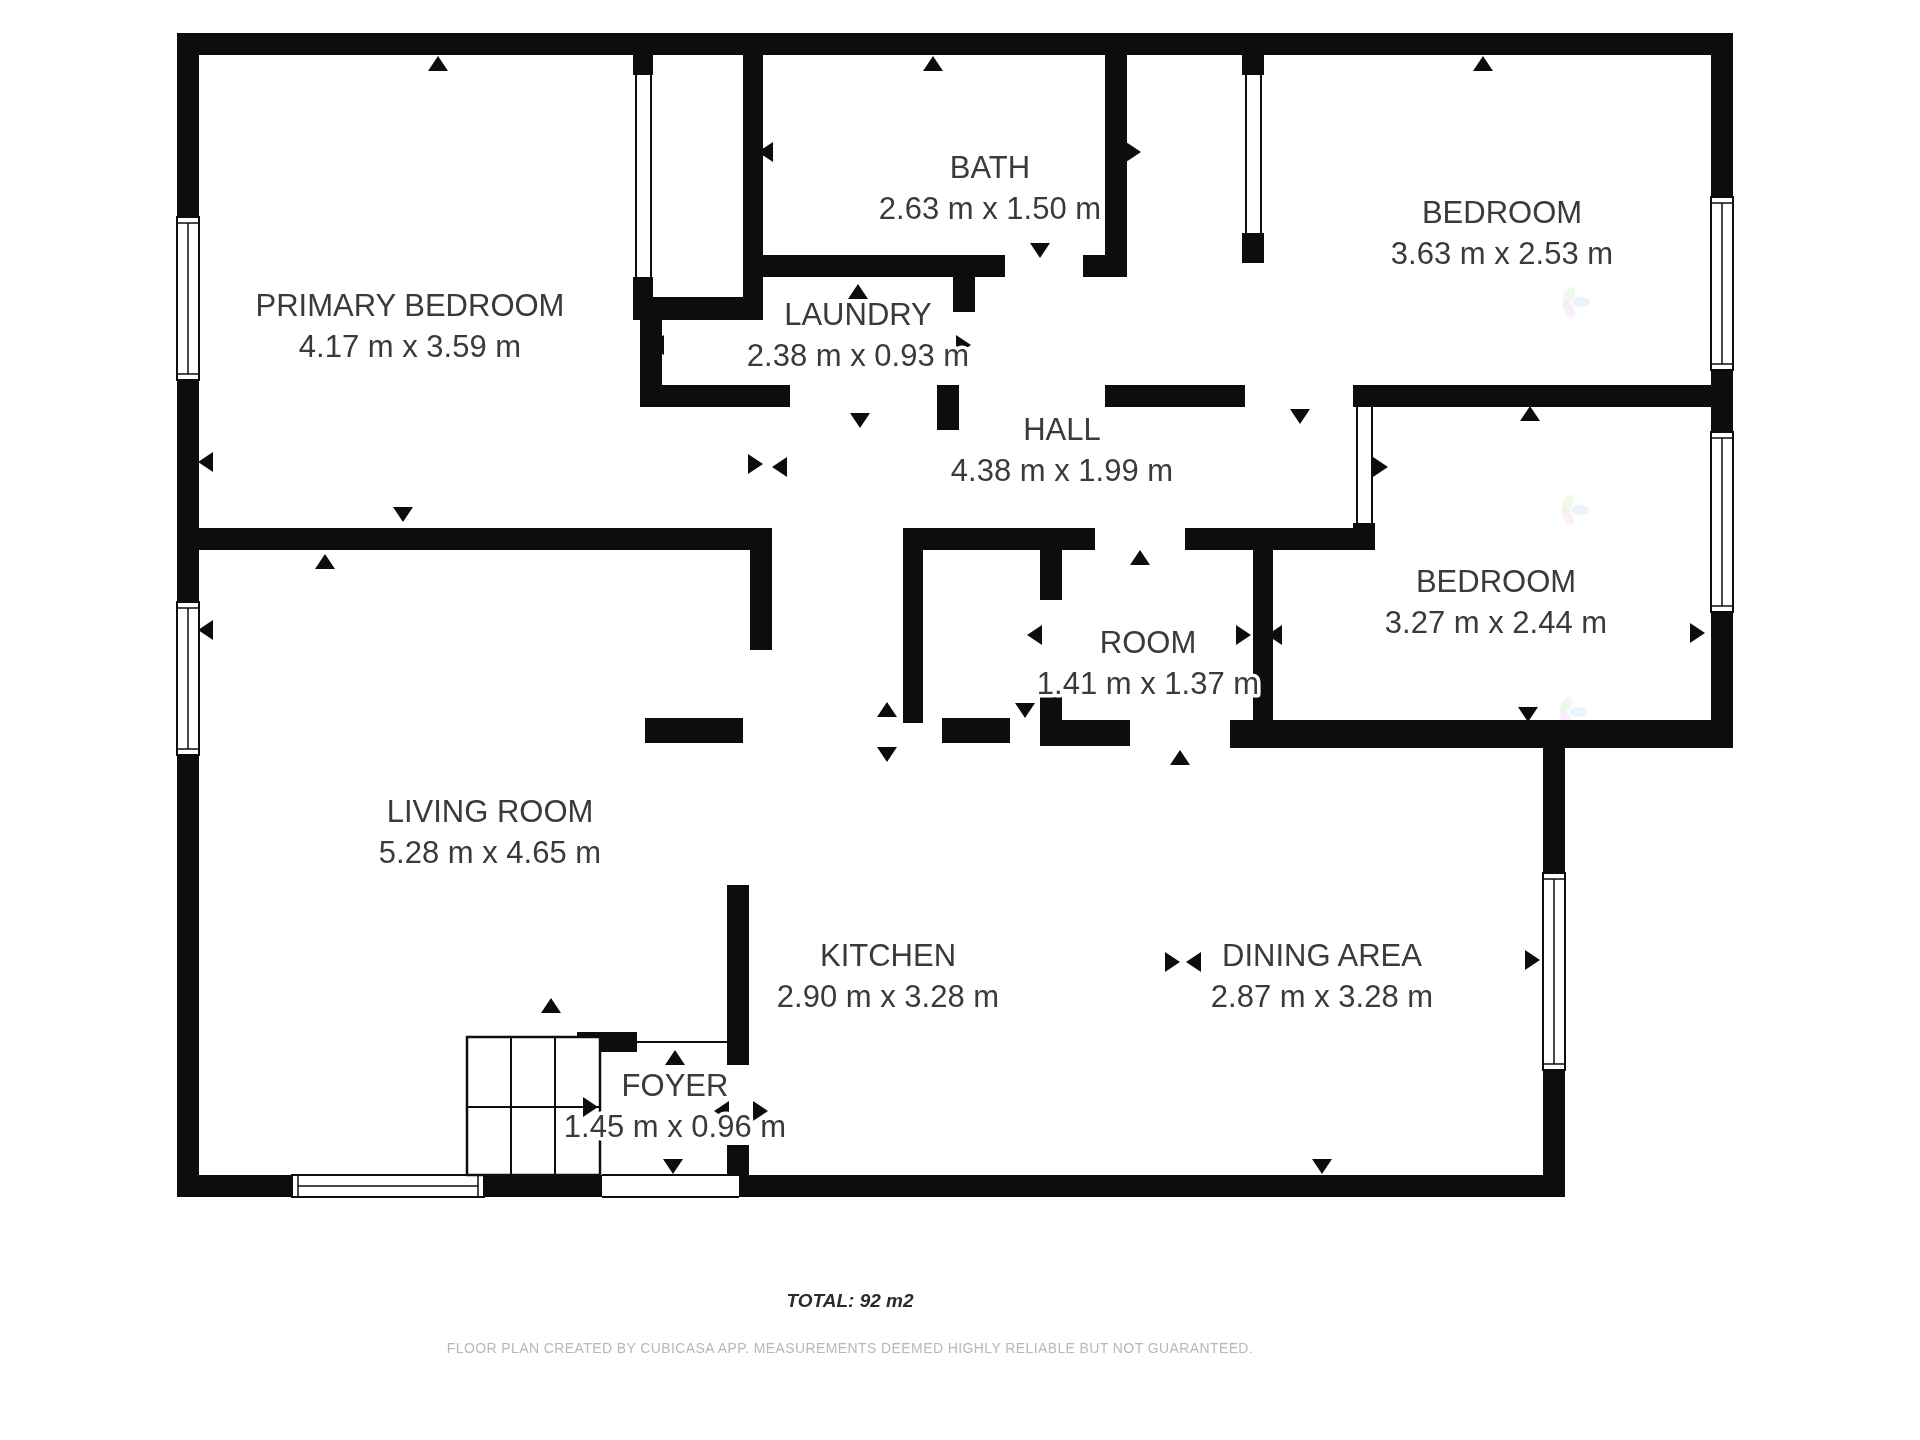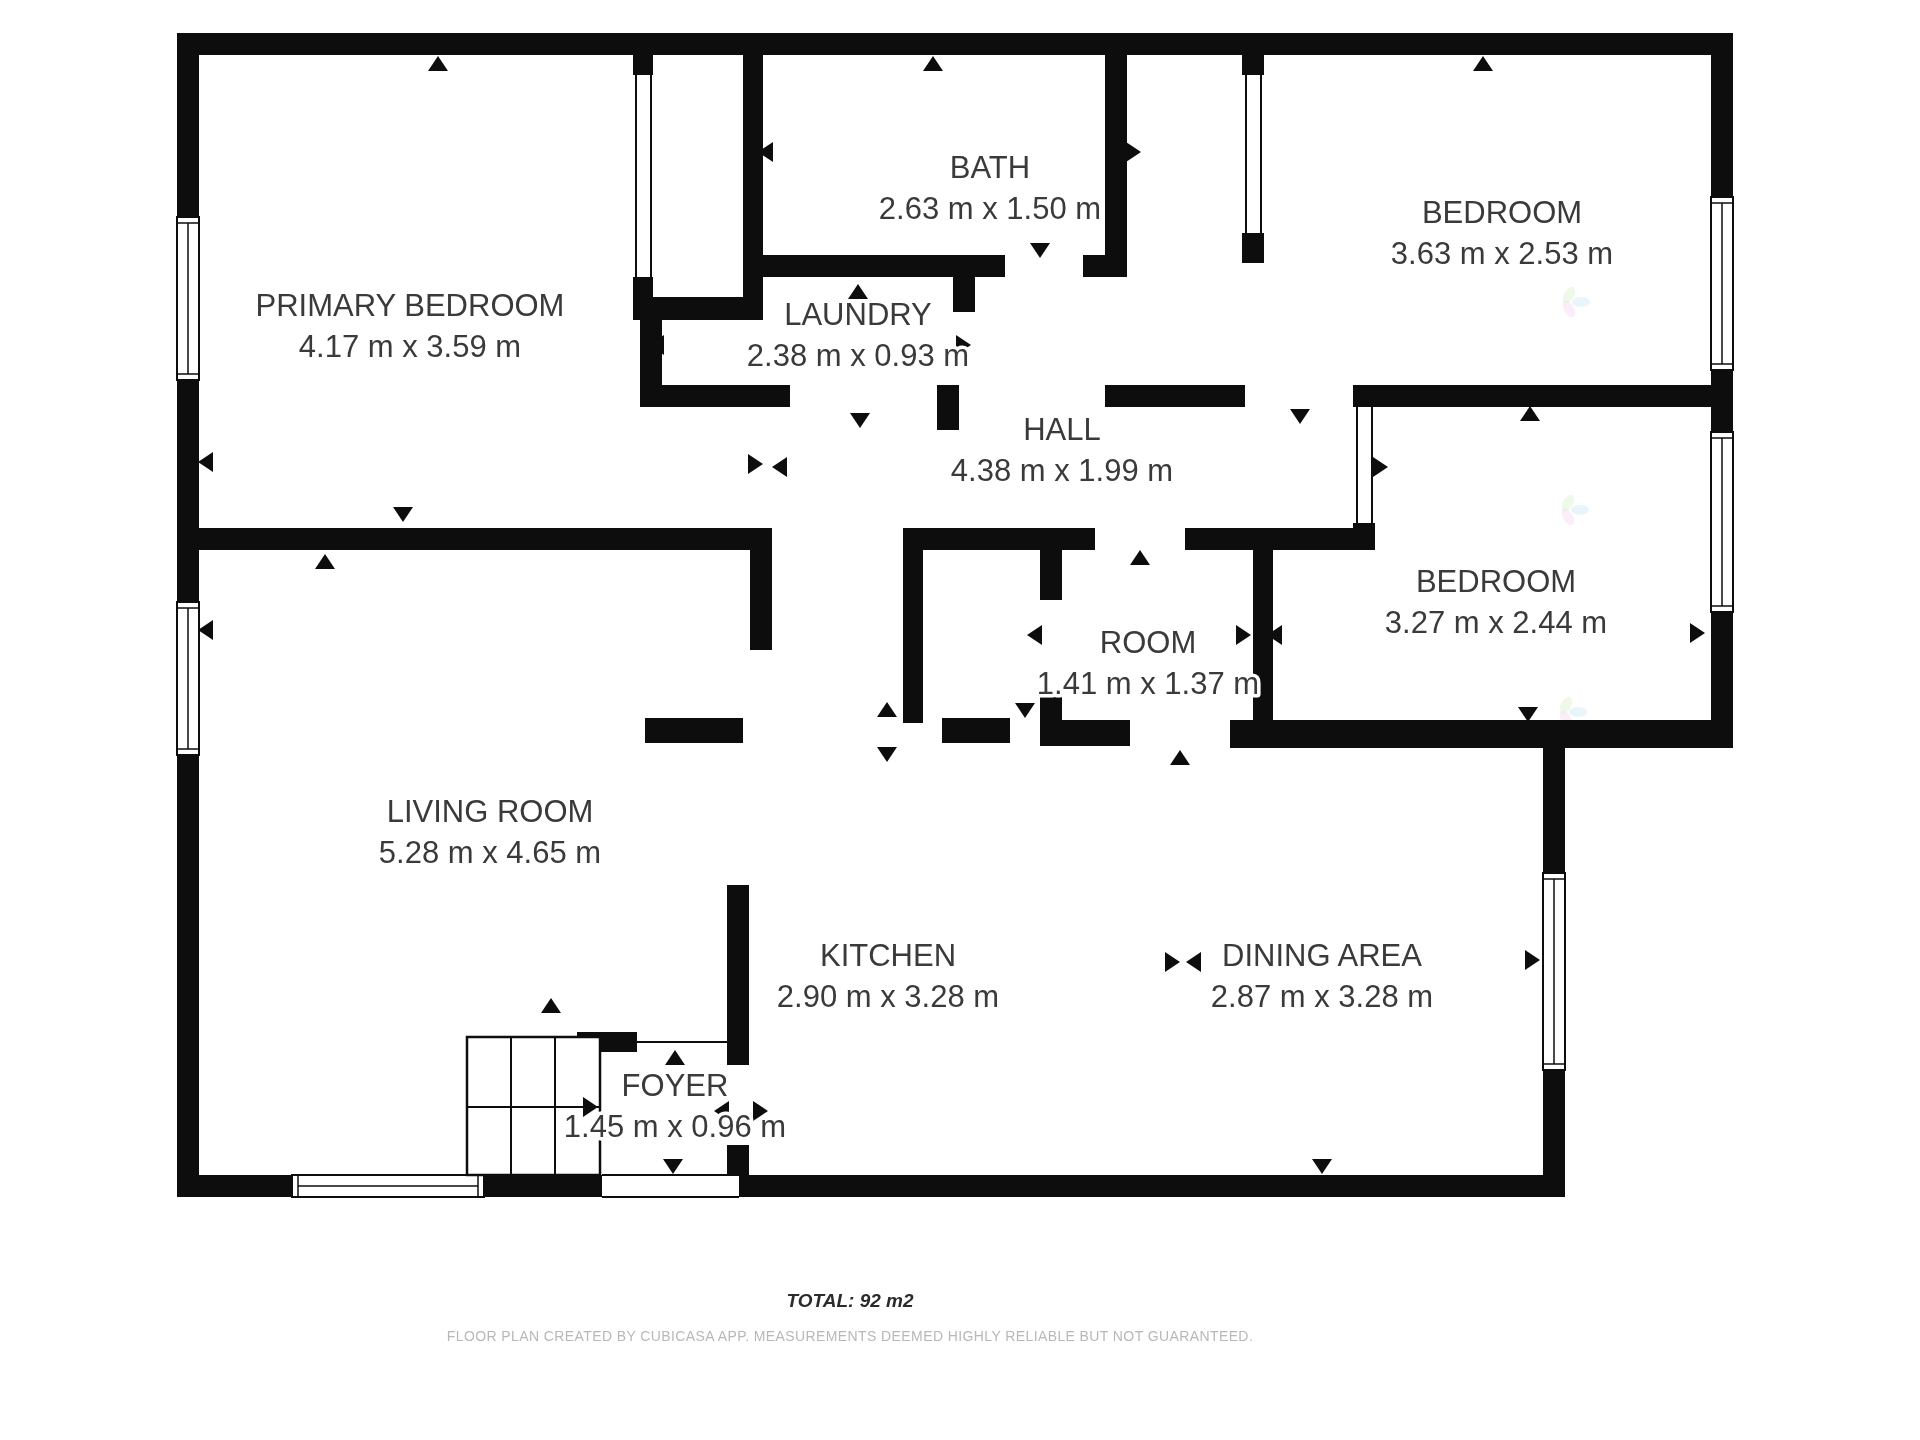--- a/index.html
+++ b/index.html
@@ -17,21 +17,21 @@
     stroke:#ffffff;
     stroke-width:7px;
     stroke-linejoin:round;
   }
   #footer{
     position:absolute;left:0;top:1288px;width:1700px;
     text-align:center;color:#2b2b2b;
   }
   #footer .total{font-size:19px;font-weight:bold;line-height:1.35;font-style:italic;}
   #footer .line{font-size:25px;line-height:1.3;}
-  #footer .disclaimer{margin-top:14px;font-size:14px;color:#b8b8b8;letter-spacing:.4px;}
+  #footer .disclaimer{margin-top:26px;font-size:14px;color:#b8b8b8;letter-spacing:.4px;}
 </style>
 </head>
 <body>
 
 <div id="plan-wrap">
   <svg id="plan-svg" width="1920" height="1440" viewBox="0 0 1920 1440" xmlns="http://www.w3.org/2000/svg">
       <g>
         <ellipse cx="1581" cy="302" rx="9" ry="5" fill="#cfe8f7" opacity="0.45" transform="rotate(0 1573 302)"></ellipse>
         <ellipse cx="1568.961231163201" cy="308.905674933191" rx="9" ry="5" fill="#d9f2cf" opacity="0.45" transform="rotate(120 1573 302)"></ellipse>
         <ellipse cx="1569.0779134292743" cy="295.0273938206913" rx="9" ry="5" fill="#f7d9ef" opacity="0.45" transform="rotate(240 1573 302)"></ellipse>

